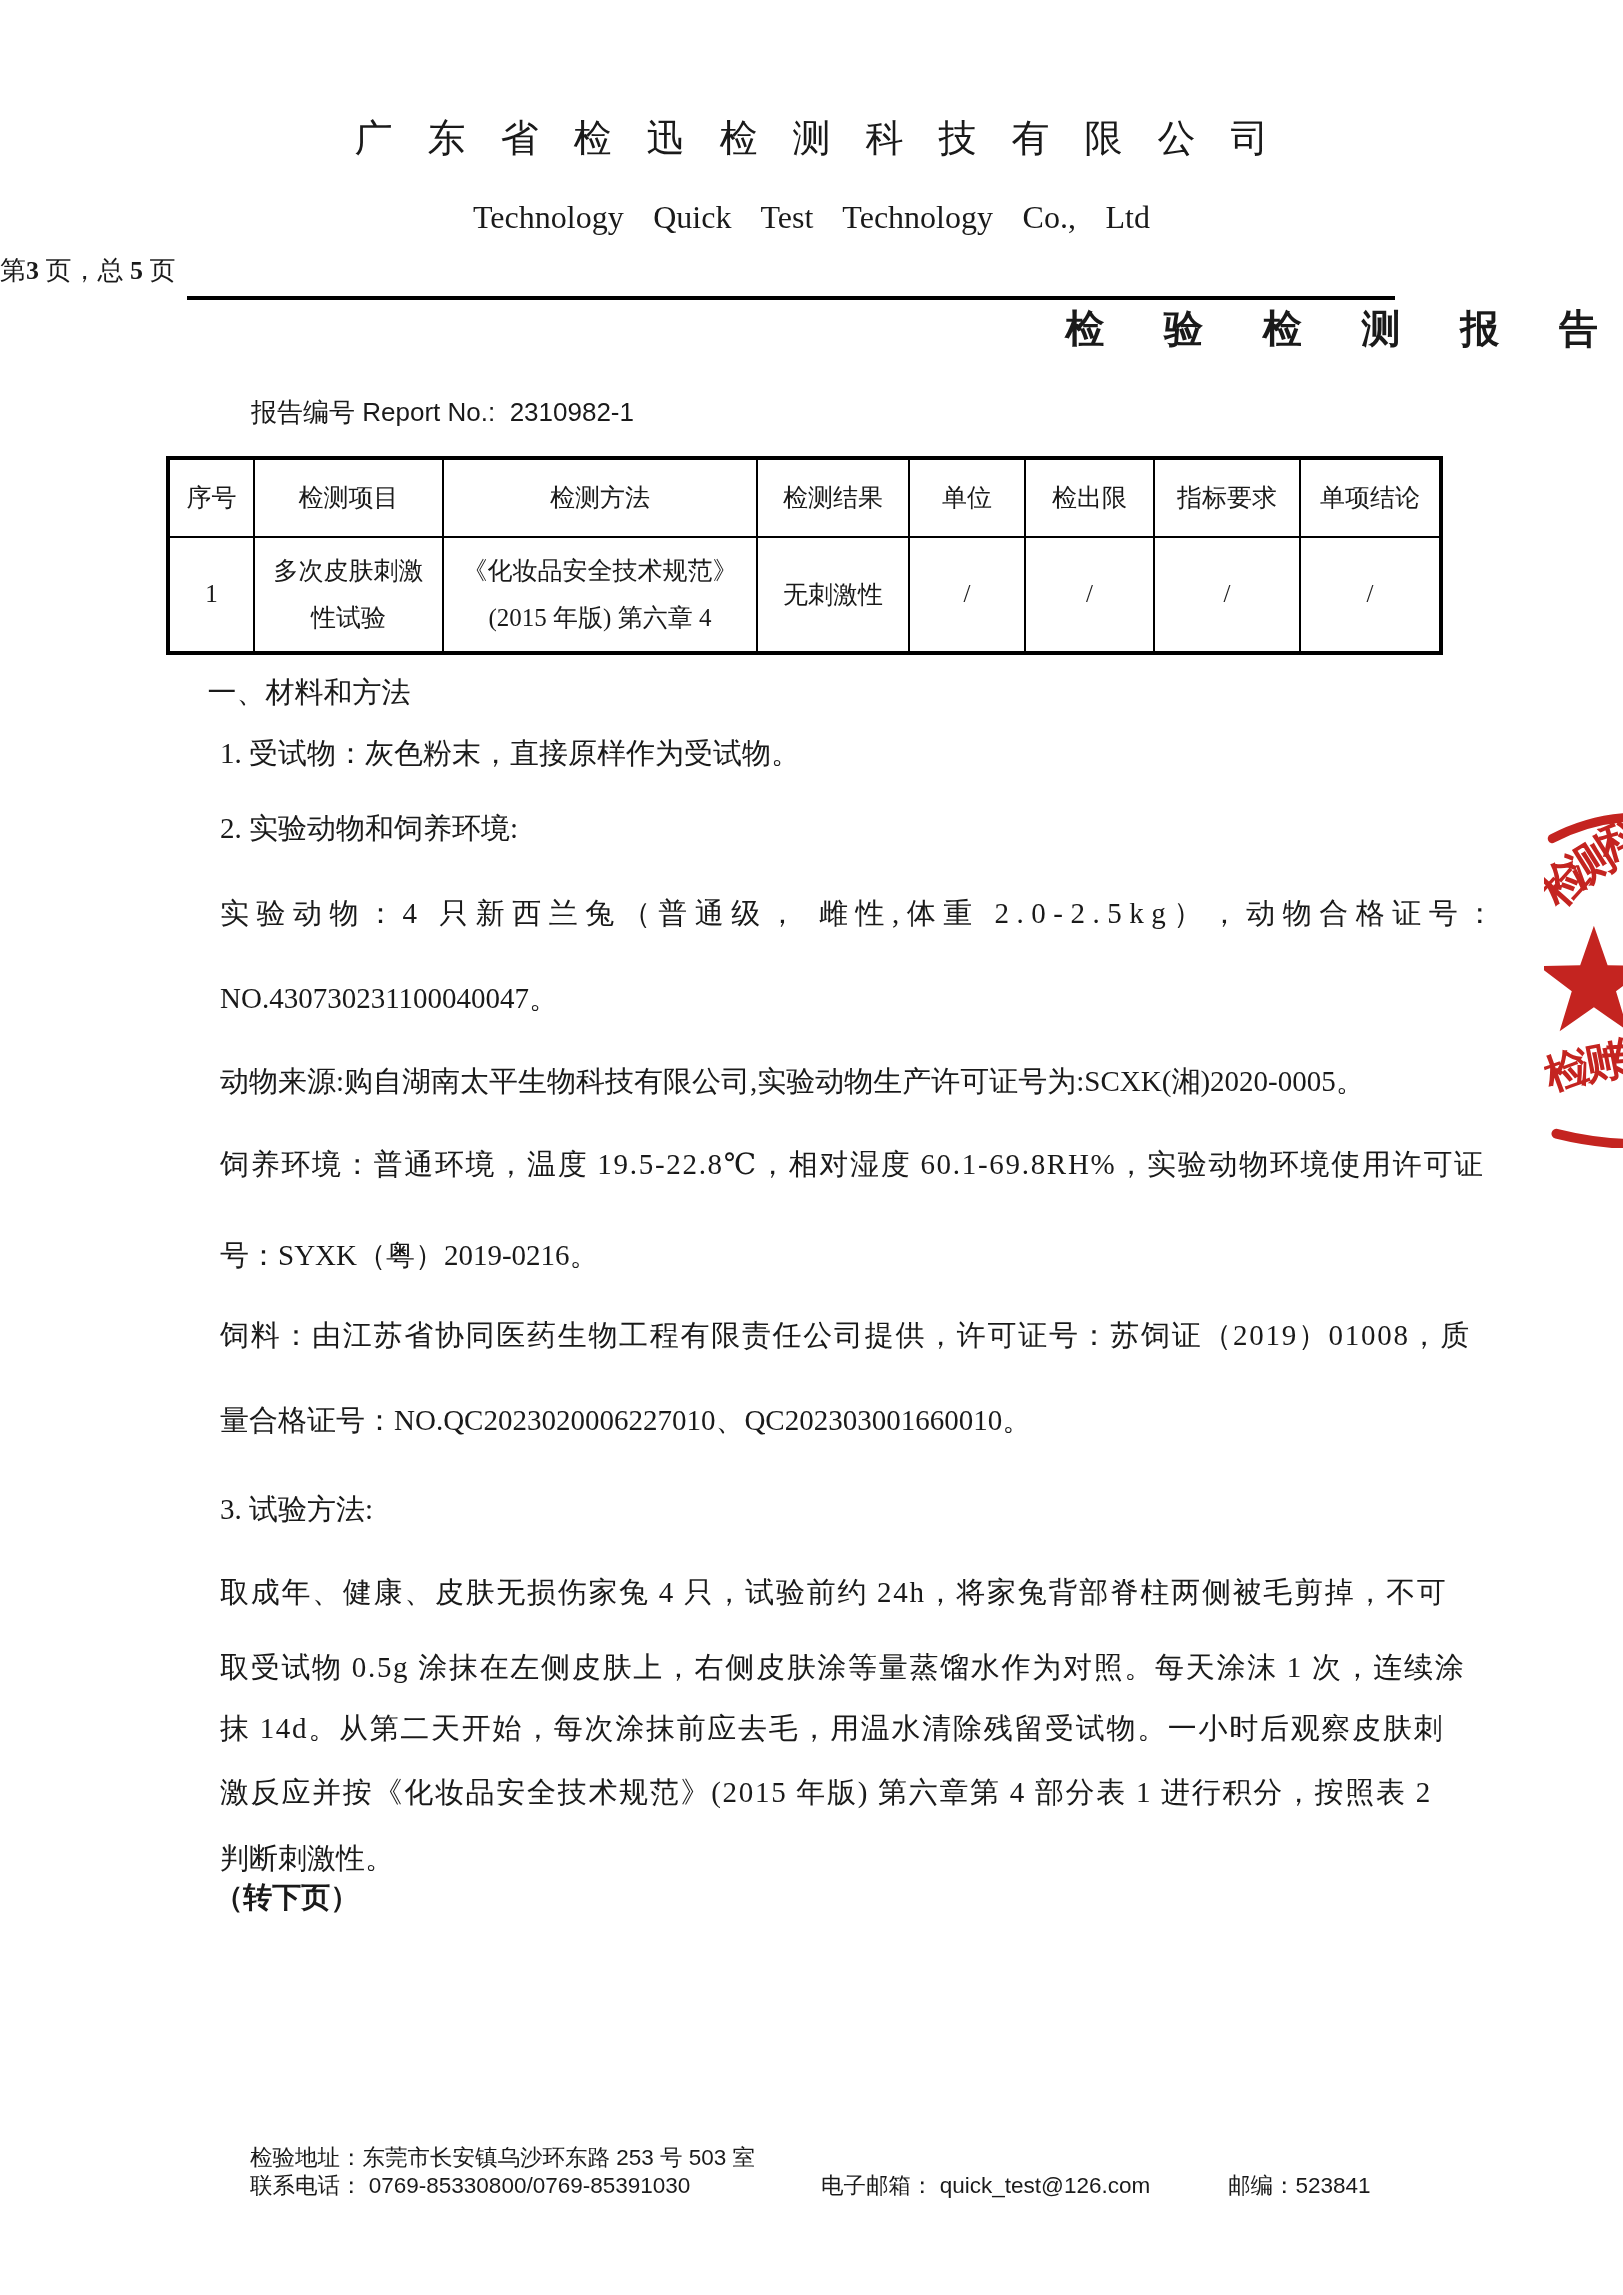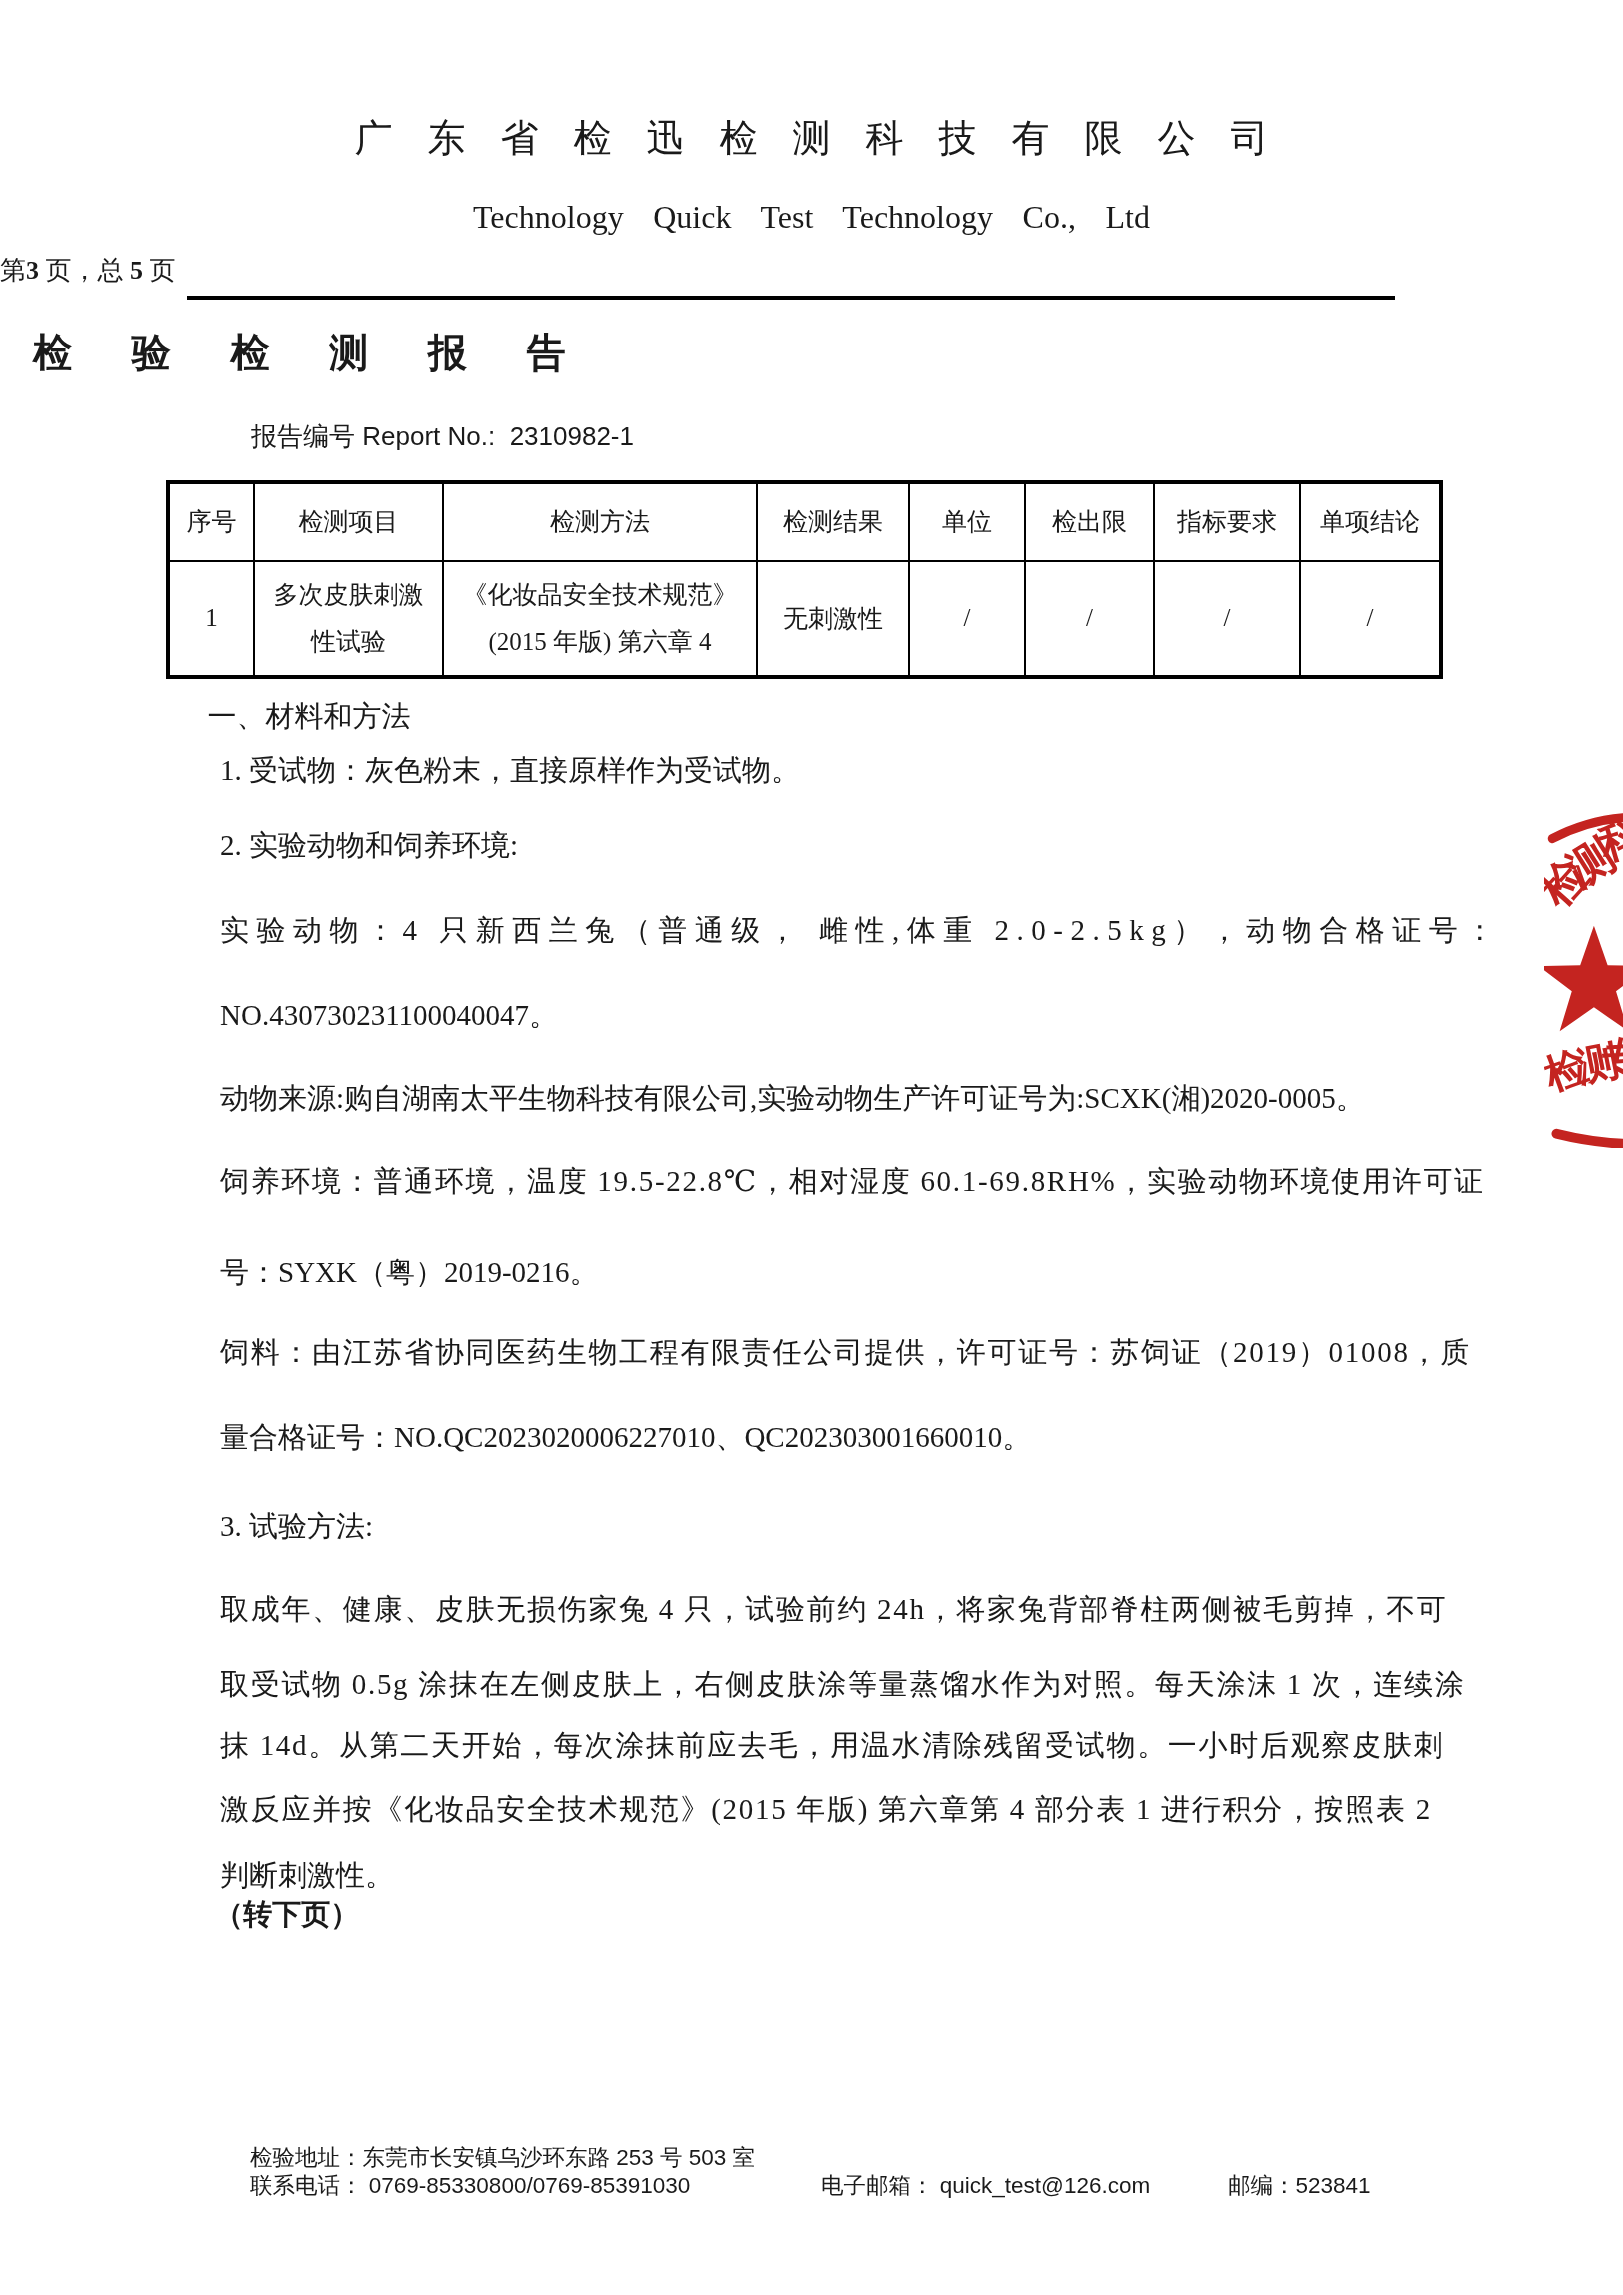--- a/index.html
+++ b/index.html
@@ -34,22 +34,22 @@
     font-size:26px;
     line-height:30px;
   }
   .page-line .num { font-weight:bold; }
   .rule {
     margin:10px 228px 0 187px;
     height:4.2px;
     background:#000;
   }
   .doc-title {
-    margin-top:29px;
-    text-align:left;
+    margin-top:5px;
+    text-align:right;
     font-size:39px;
     line-height:48px;
     font-weight:bold;
     letter-spacing:25px;
     padding-left:33px;
   }
   .report-line {
     margin-top:43px;
     margin-left:251px;
     font-size:26px;
@@ -162,21 +162,21 @@
     <td>/</td>
     <td>/</td>
     <td>/</td>
     <td>/</td>
   </tr>
 </tbody>
   </table>
 
 <div class="body-text">
   <p class="sec-title" style="margin-top:0">一、材料和方法</p>
-  <p style="margin-top:21px">1. 受试物：灰色粉末，直接原样作为受试物。</p>
+  <p style="margin-top:28px">1. 受试物：灰色粉末，直接原样作为受试物。</p>
   <p style="margin-top:42px">2. 实验动物和饲养环境:</p>
   <p class="spread" style="margin-top:52px">实验动物：4 只新西兰兔（普通级， 雌性,体重 2.0-2.5kg），动物合格证号：</p>
   <p style="margin-top:52px">NO.430730231100040047。</p>
   <p style="margin-top:50px">动物来源:购自湖南太平生物科技有限公司,实验动物生产许可证号为:SCXK(湘)2020-0005。</p>
   <p class="just" style="margin-top:50px">饲养环境：普通环境，温度 19.5-22.8℃，相对湿度 60.1-69.8RH%，实验动物环境使用许可证</p>
   <p style="margin-top:58px">号：SYXK（粤）2019-0216。</p>
   <p class="just" style="margin-top:47px">饲料：由江苏省协同医药生物工程有限责任公司提供，许可证号：苏饲证（2019）01008，质</p>
   <p style="margin-top:52px">量合格证号：NO.QC2023020006227010、QC202303001660010。</p>
   <p style="margin-top:56px">3. 试验方法:</p>
   <p class="just" style="margin-top:50px">取成年、健康、皮肤无损伤家兔 4 只，试验前约 24h，将家兔背部脊柱两侧被毛剪掉，不可</p>

